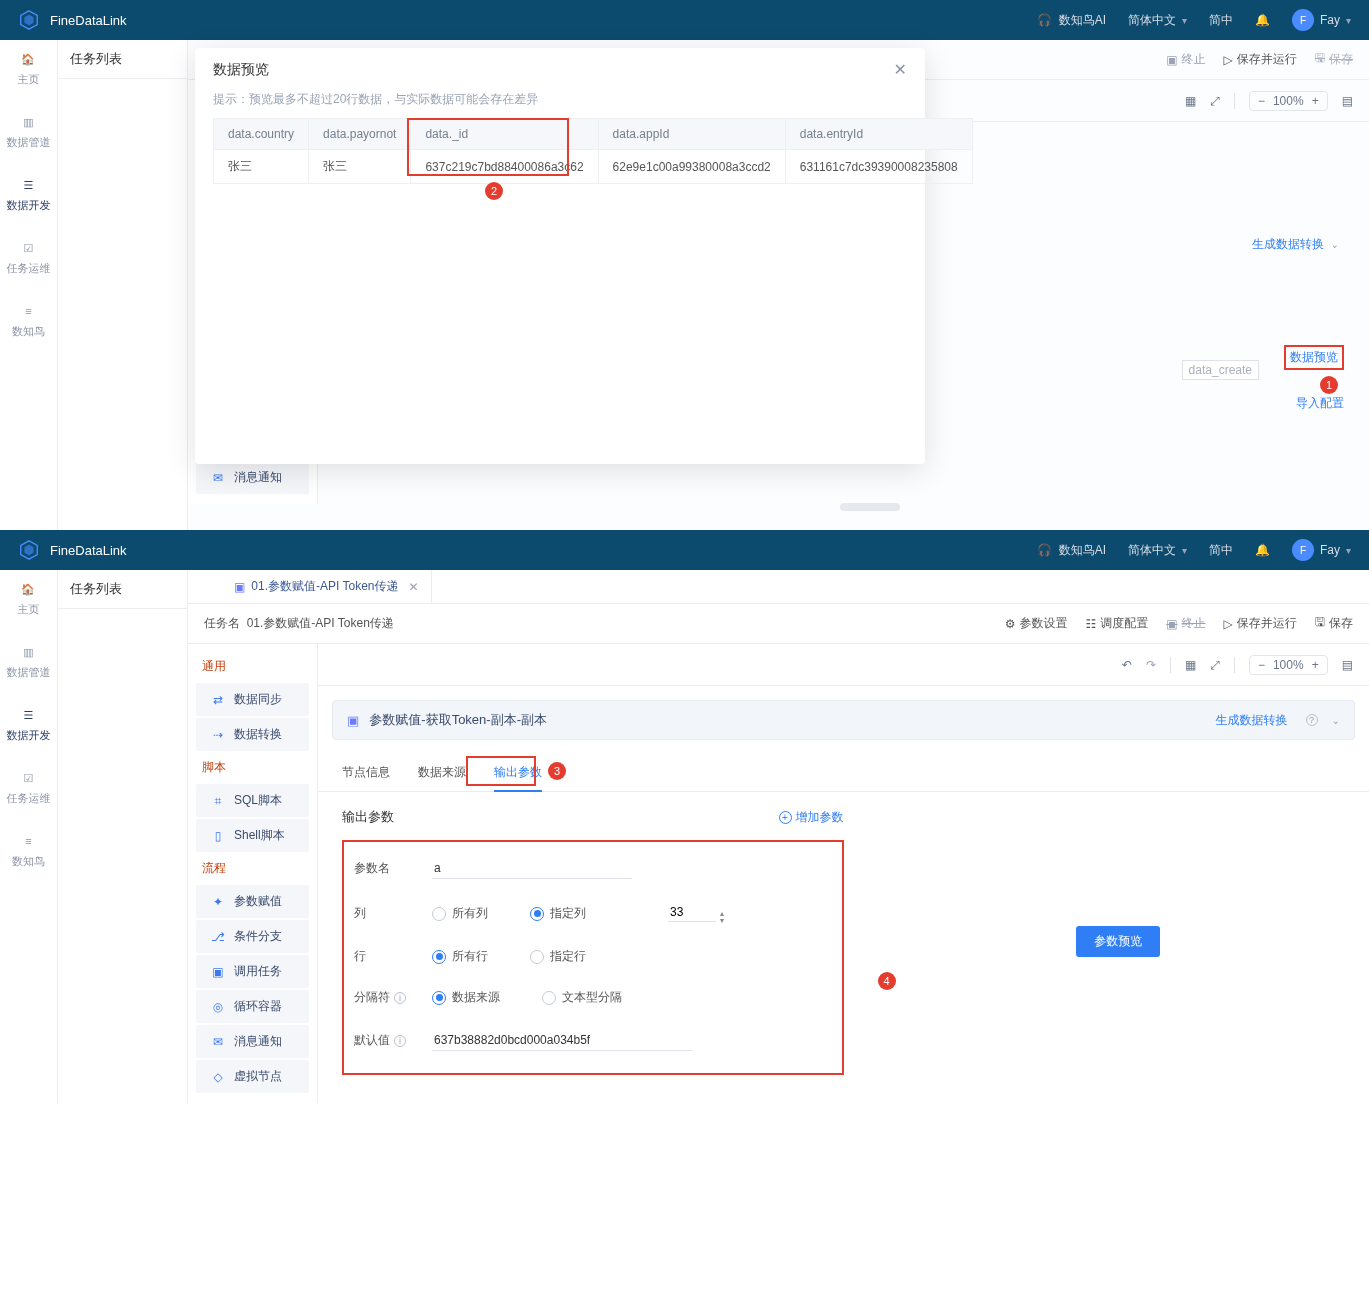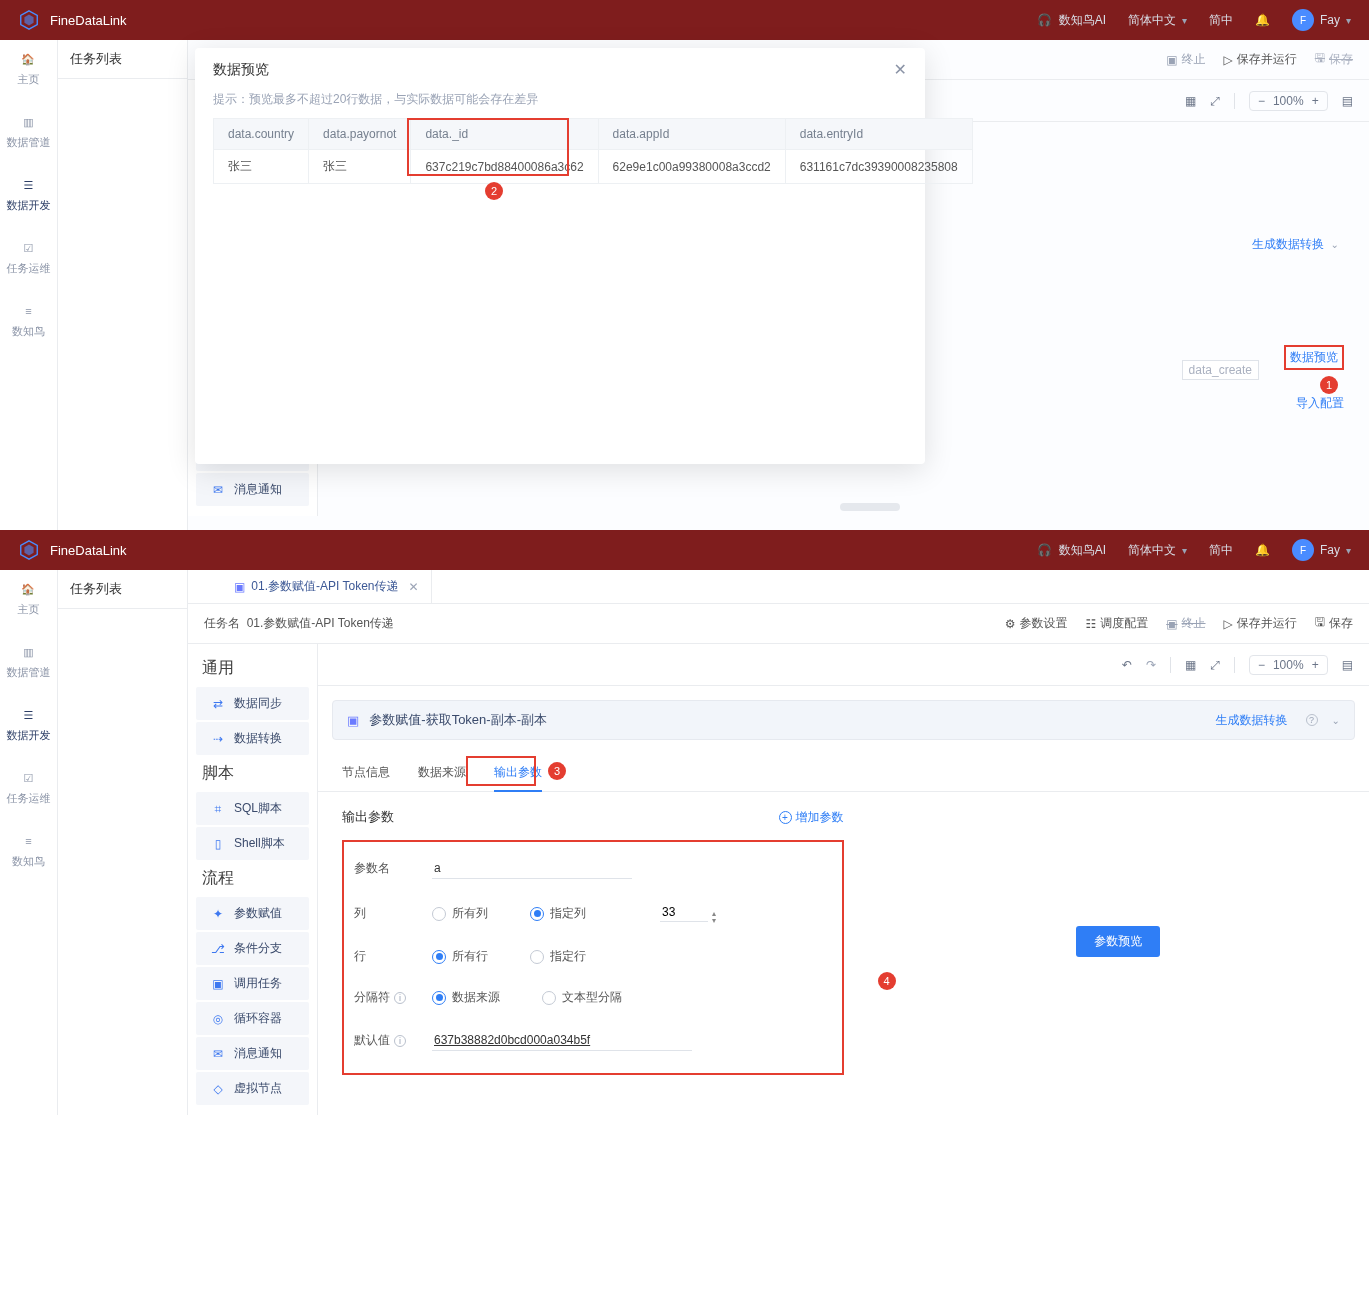--- a/index.html
+++ b/index.html
@@ -1,18 +1,18 @@
 <!DOCTYPE html>
 <html><head>
 <meta charset="utf-8">
 <style>
 *{box-sizing:border-box;margin:0;padding:0;font-family:"Microsoft YaHei",PingFang SC,sans-serif}
 body{background:#fff;font-size:12px;color:#333;width:1369px}
 .section{position:relative}
-.topbar{height:40px;background:#7f1d1d;color:#d0d6e0;display:flex;align-items:center;padding:0 18px;justify-content:space-between}
+.topbar{height:40px;background:#0c4a6e;color:#d0d6e0;display:flex;align-items:center;padding:0 18px;justify-content:space-between}
 .topbar .left{display:flex;align-items:center;gap:10px}
 .topbar .brand{color:#fff;font-size:13px}
 .topbar .right{display:flex;align-items:center;gap:22px;font-size:12px}
 .topbar .ritem{display:flex;align-items:center;gap:6px;color:#d8dde6}
 .avatar{width:22px;height:22px;border-radius:50%;background:#4a8cff;display:flex;align-items:center;justify-content:center;color:#fff;font-size:10px}
 .chev{font-size:10px;color:#9aa3b5}
 .logo-ico{width:22px;height:22px}
 .main{display:flex;min-height:490px}
 .leftnav{width:58px;background:#fff;border-right:1px solid #eaecef;padding-top:10px;display:flex;flex-direction:column;align-items:center;gap:26px}
 .leftnav .nitem{display:flex;flex-direction:column;align-items:center;gap:4px;color:#8a93a6;font-size:11px}
@@ -20,21 +20,21 @@
 .nico{width:18px;height:18px;display:flex;align-items:center;justify-content:center}
 .tasklist{width:130px;border-right:1px solid #eaecef;background:#fff}
 .tasklist .hd{padding:10px 12px;font-size:13px;color:#333;border-bottom:1px solid #eaecef}
 .tabsrow{height:34px;border-bottom:1px solid #eaecef;display:flex;align-items:center}
 .tab{display:flex;align-items:center;gap:6px;padding:0 12px;height:100%;border-right:1px solid #eaecef;color:#3d5996;font-size:12px;background:#fff;position:relative}
 .tab .x{color:#9aa3b5;margin-left:4px}
 .crumbs{height:40px;border-bottom:1px solid #eaecef;display:flex;align-items:center;padding:0 16px;justify-content:space-between;color:#555}
 .crumbs .tools{display:flex;align-items:center;gap:18px;color:#555}
 .crumbs .tools .titem{display:flex;align-items:center;gap:4px}
 .sidepanel{border-right:1px solid #eaecef;background:#fff;padding:8px 0}
-.ghd{padding:6px 14px;color:#404040;font-size:16px}
+.ghd{padding:6px 14px;color:#c2410c;font-size:12px}
 .gitem{display:flex;align-items:center;gap:8px;padding:8px 14px;color:#3a4a6b;font-size:12px;background:#f4f6fa;margin:2px 8px;border-radius:2px}
 .gitem .gi{width:16px;height:16px;display:flex;align-items:center;justify-content:center;color:#3d78f0}
 .content{flex:1;background:#fcfdff;position:relative}
 .bodywrap{display:flex}
 .canvasbar{height:42px;border-bottom:1px solid #eaecef;display:flex;align-items:center;justify-content:flex-end;padding:0 16px;gap:14px;color:#6b7588}
 .zoom{display:flex;align-items:center;gap:8px;border:1px solid #e2e5ea;border-radius:4px;padding:2px 8px}
 .modal{background:#fff;border-radius:4px;box-shadow:0 6px 30px rgba(0,0,0,.12);position:absolute;top:48px;left:195px;width:730px;z-index:10}
 .modal .mhd{display:flex;justify-content:space-between;align-items:center;padding:12px 18px;font-size:14px;color:#333}
 .modal .mtip{padding:0 18px 10px;color:#9aa3b5;font-size:12px}
 .modal .close{font-size:16px;color:#8a93a6}
@@ -430,21 +430,21 @@
                 <div class="frow">
                   <span class="flabel">列</span>
                   <span class="radio">
                       <span class="rdot"></span>
                       <span>所有列</span>
                     </span>
                   <span class="radio">
                       <span class="rdot sel"></span>
                       <span>指定列</span>
                     </span>
-                  <span style="margin-left:32px"><input class="num" value="33" style=""><span class="spin">
+                  <span style="margin-left:40px"><input class="num" value="33" style=""><span class="spin">
                         <span>▴</span>
                         <span>▾</span>
                       </span></span>
                 </div>
                 <div class="frow">
                   <span class="flabel">行</span>
                   <span class="radio">
                       <span class="rdot sel"></span>
                       <span>所有行</span>
                     </span>
@@ -459,21 +459,21 @@
                       <span class="rdot sel"></span>
                       <span>数据来源</span>
                     </span>
                   <span class="radio">
                       <span class="rdot"></span>
                       <span>文本型分隔</span>
                     </span>
                 </div>
                 <div class="frow">
                   <span class="flabel"><span>默认值</span><span class="hint">i</span></span>
-                  <input class="txtin" style="min-width: 260px; text-decoration: underline;" value="637b38882d0bcd000a034b5f">
+                  <input class="txtin" style="min-width: 260px;" value="637b38882d0bcd000a034b5f">
                 </div>
               </div>
               <span class="badge" style="right:-28px;top:180px">4</span>
             </div>
 
             <div class="rightcol">
               <button class="previewbtn">参数预览</button>
             </div>
           </div>
         </div>

